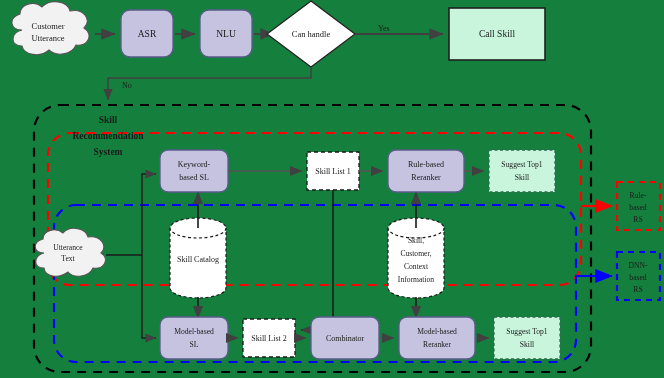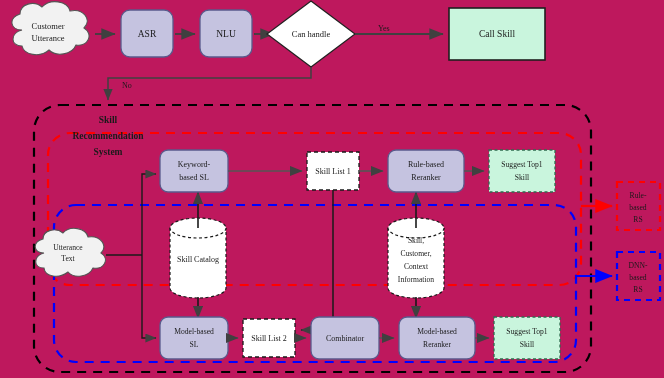--- a/index.html
+++ b/index.html
@@ -1,16 +1,16 @@
 <!DOCTYPE html>
 <html><head>
 <meta charset="utf-8">
 <style>
   html,body{margin:0;padding:0;background:#ffffff;}
-  #stage{position:relative;width:664px;height:378px;background:#be185d;
+  #stage{position:relative;width:664px;height:378px;background:#15803d;
          font-family:"Liberation Serif", serif;overflow:hidden;}
   svg{display:block;}
   text{font-family:"Liberation Serif", serif;fill:#1a1a1a;}
 </style>
 </head>
 <body>
 
 <div id="stage">
 <svg width="664" height="378" viewBox="0 0 664 378" xmlns="http://www.w3.org/2000/svg">
   <defs>

